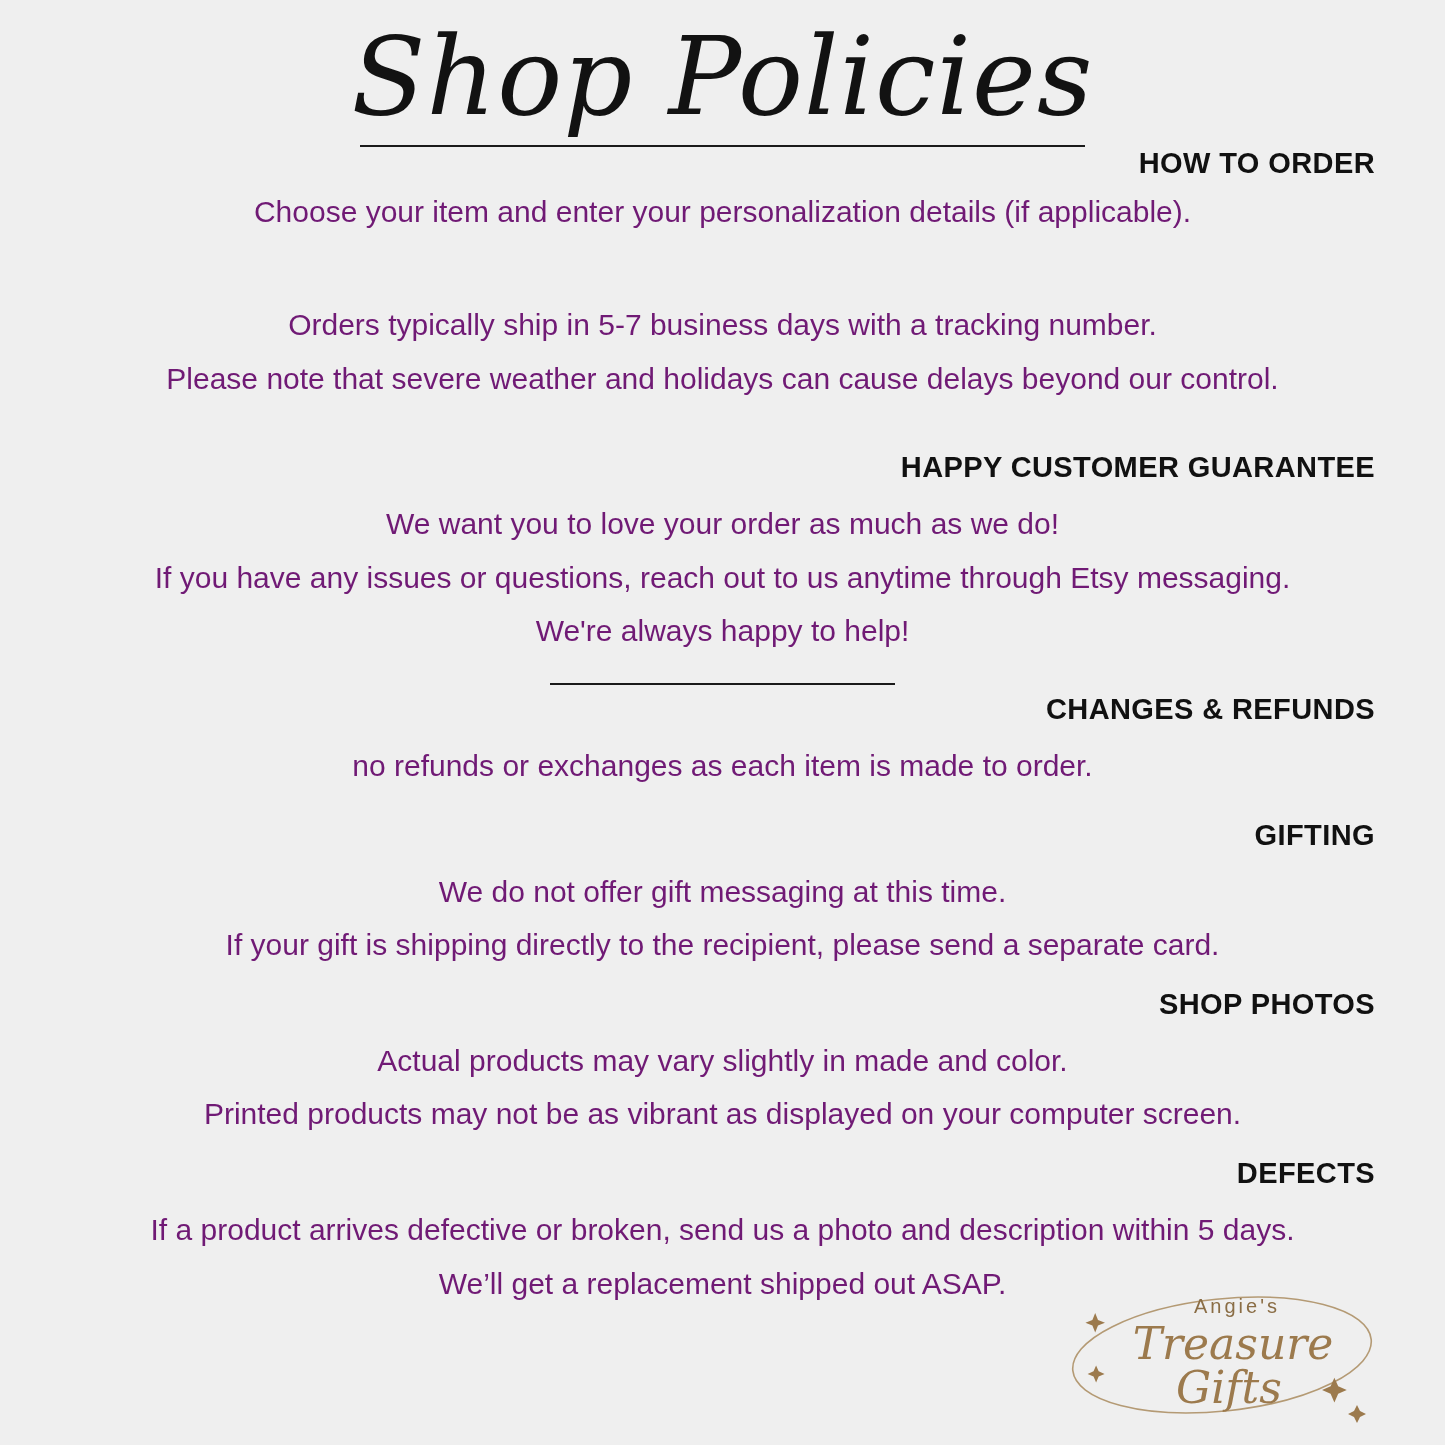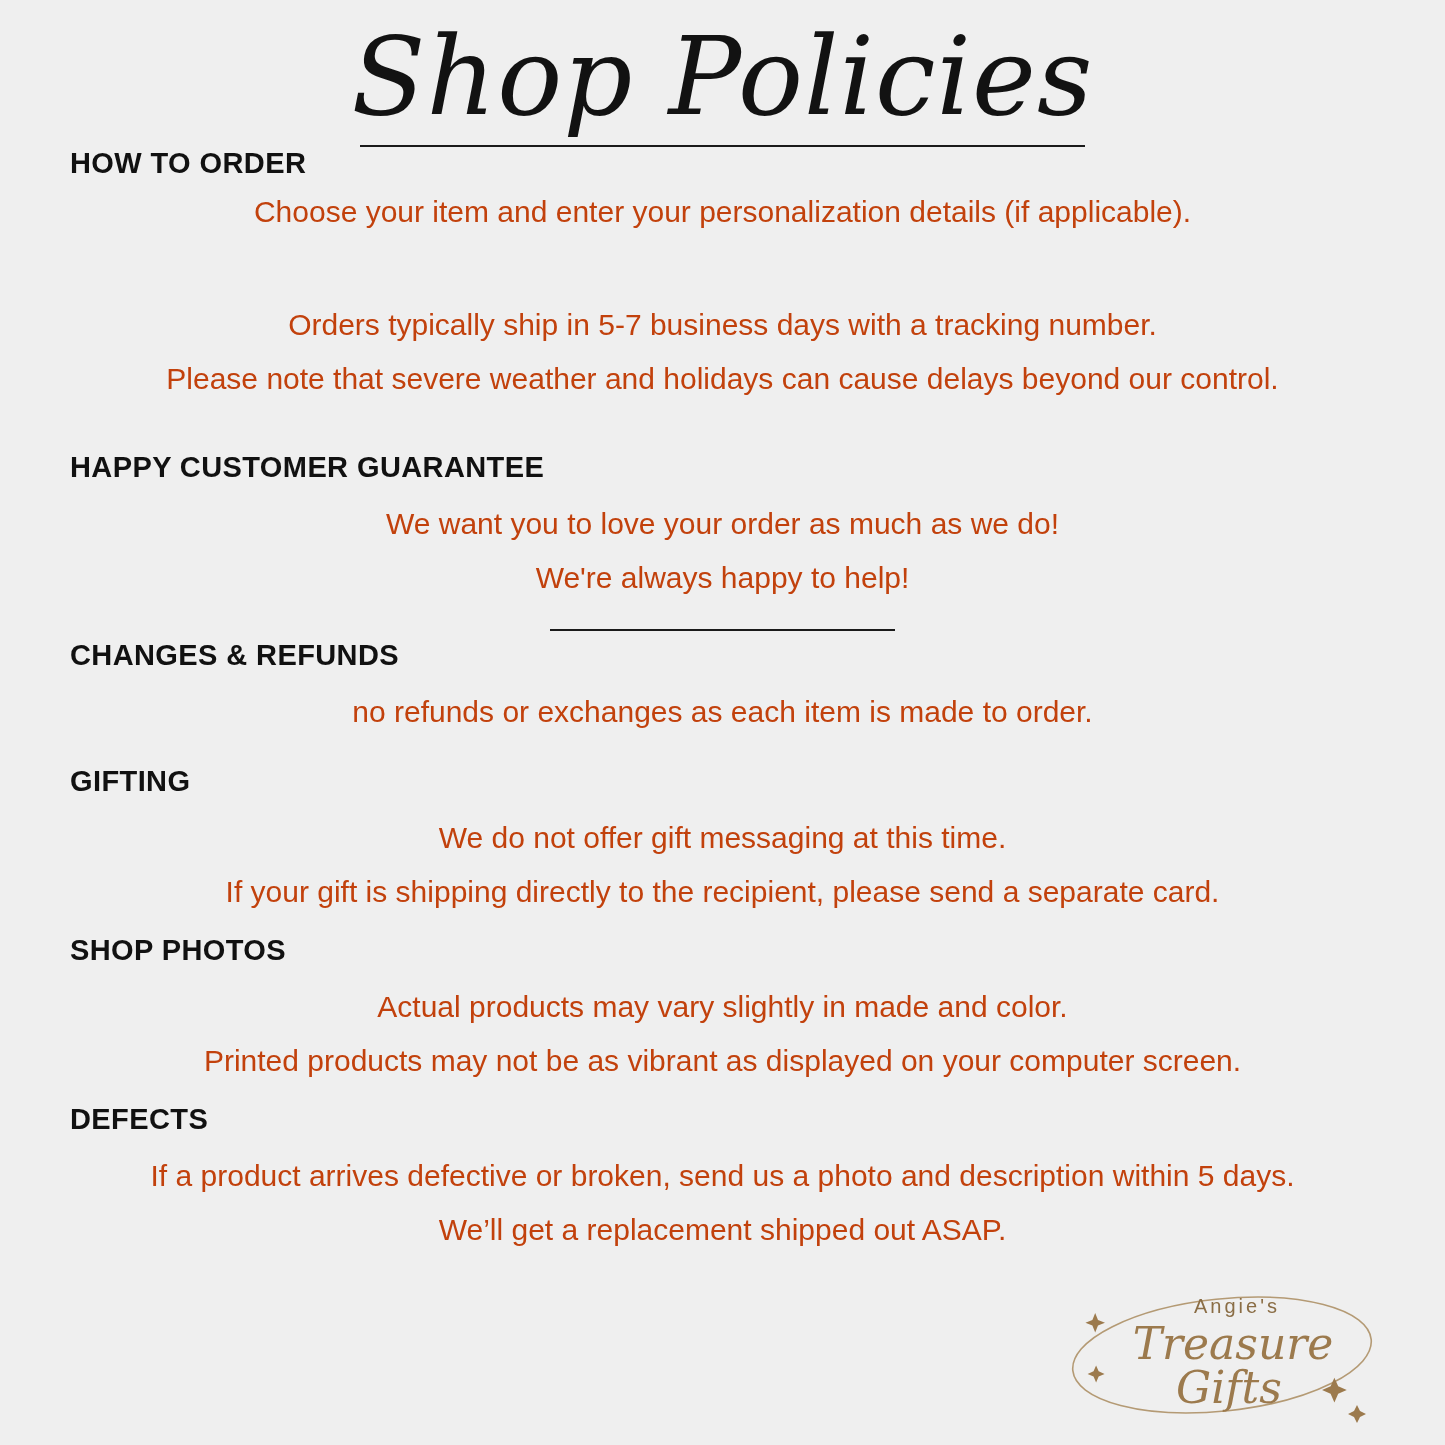--- a/index.html
+++ b/index.html
@@ -38,33 +38,33 @@
   .title-rule {
     width: 725px;
     height: 2px;
     background: #1a1a1a;
     margin: 12px auto 0 auto;
   }
   .section {
     margin-top: 0;
   }
   .heading {
-    text-align: left;
+    text-align: right;
     font-weight: bold;
     font-size: 29px;
     letter-spacing: 0.4px;
     color: #111;
     margin: 0;
     padding: 0;
   }
   .line {
     text-align: center;
     font-size: 30px;
     line-height: 1.42;
-    color: #c2410c;
+    color: #701a75;
     margin: 11px;
     padding: 0;
     white-space: nowrap;
   }
   .gap-lg { height: 40px; }
   .gap-sm { height: 8px; }
   .mid-rule {
     width: 345px;
     height: 2px;
     background: #1a1a1a;
@@ -111,20 +111,21 @@
     <div class="line">Orders typically ship in 5-7 business days with a tracking number.</div>
     <div class="line">Please note that severe weather and holidays can cause delays beyond our control.</div>
   </div>
 
   <div class="gap-lg"></div>
 
   <div class="section">
     <div class="heading">HAPPY CUSTOMER GUARANTEE</div>
     <div class="gap-sm"></div>
     <div class="line">We want you to love your order as much as we do!</div>
+    <div class="line">If you have any issues or questions, reach out to us anytime through Etsy messaging.</div>
     <div class="line">We're always happy to help!</div>
   </div>
 
   <div class="mid-rule"></div>
 
   <div class="section">
     <div class="heading">CHANGES &amp; REFUNDS</div>
     <div class="gap-sm"></div>
     <div class="line">no refunds or exchanges as each item is made to order.</div>
   </div>

